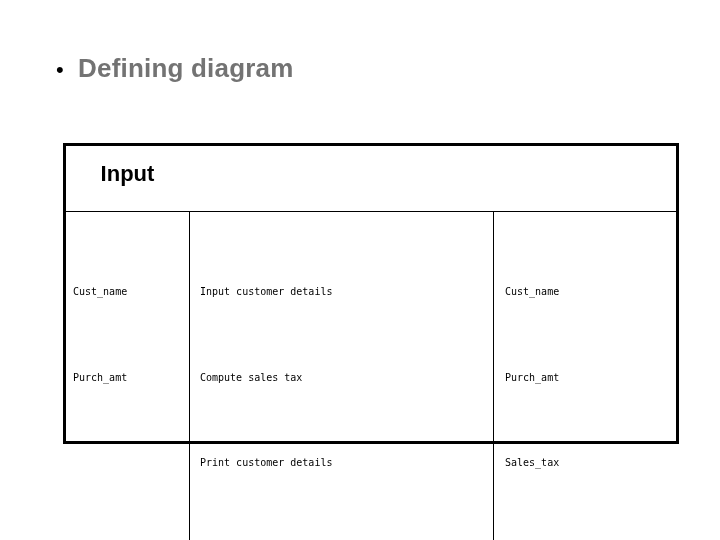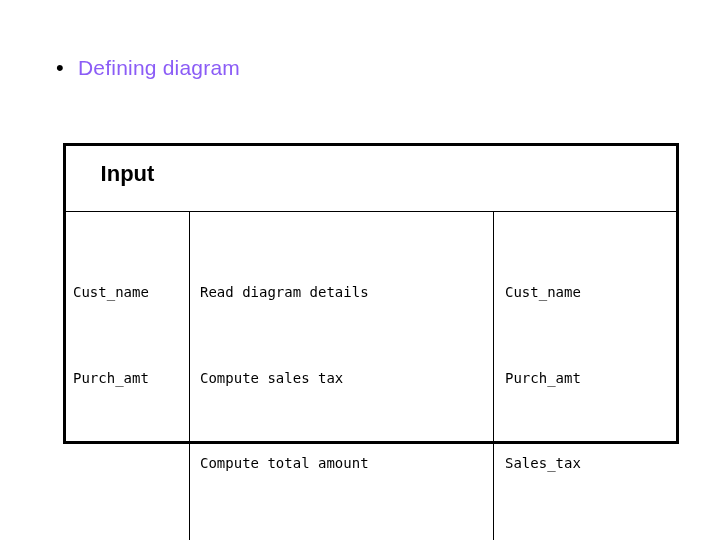--- a/index.html
+++ b/index.html
@@ -27,25 +27,25 @@
   }
   .bullet-mark {
     display: inline-block;
     width: 22px;
     font-size: 22px;
     line-height: 40px;
     text-align: left;
     color: #000000;
   }
   .title-text {
-    font-size: 21px;
+    font-size: 26px;
     line-height: 40px;
-    font-weight: normal;
+    font-weight: bold;
     letter-spacing: 0.2px;
-    color: #8b5cf6;
+    color: #737373;
     white-space: nowrap;
   }
 
   
   .ipo-table {
     position: absolute;
     left: 63px;
     top: 143px;
     width: 616px;
     height: 301px;
@@ -80,21 +80,21 @@
     font-size: 22px;
     font-weight: bold;
     color: #000000;
     padding-bottom: 10px;
   }
 
   .body-cell {
     padding-top: 9px;
     padding-left: 7px;
     font-family: "DejaVu Sans Mono", monospace;
-    font-size: 14px;
+    font-size: 10px;
     line-height: 28.5px;
     color: #000000;
     white-space: pre;
   }
   .col-process .body-cell { padding-left: 10px; }
   .col-output  .body-cell { padding-left: 11px; }
 
   .cell-line { display: block; }
 </style>
 </head>
@@ -115,23 +115,22 @@
 
     <div class="col-input">
       <div class="body-cell">
         <span class="cell-line">Cust_name</span>
         <span class="cell-line">Purch_amt</span>
       </div>
     </div>
 
     <div class="col-process">
       <div class="body-cell">
-        <span class="cell-line">Read diagram details</span>
+        <span class="cell-line">Input customer details</span>
         <span class="cell-line">Compute sales tax</span>
-        <span class="cell-line">Compute total amount</span>
         <span class="cell-line">Print customer details</span>
       </div>
     </div>
 
     <div class="col-output">
       <div class="body-cell">
         <span class="cell-line">Cust_name</span>
         <span class="cell-line">Purch_amt</span>
         <span class="cell-line">Sales_tax</span>
         <span class="cell-line">total_amt</span>

